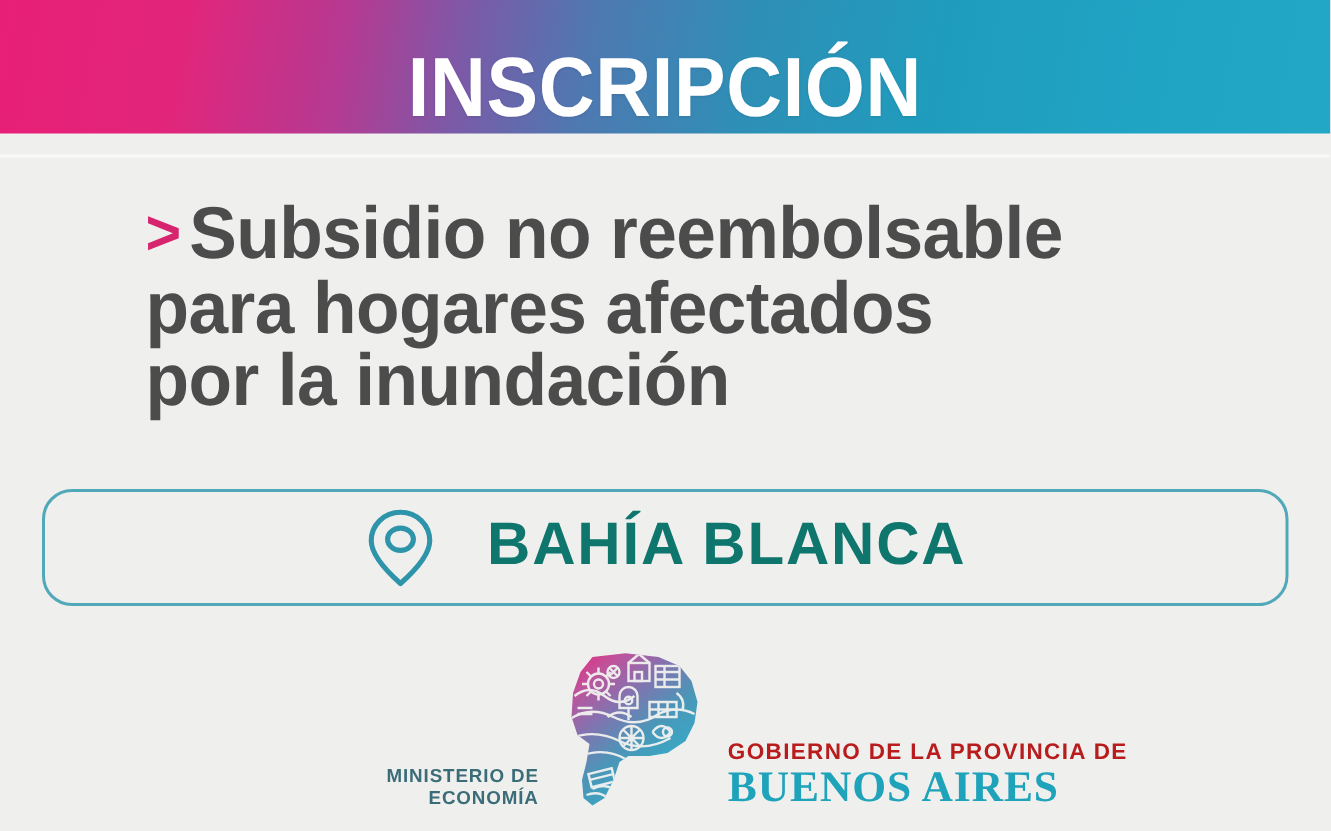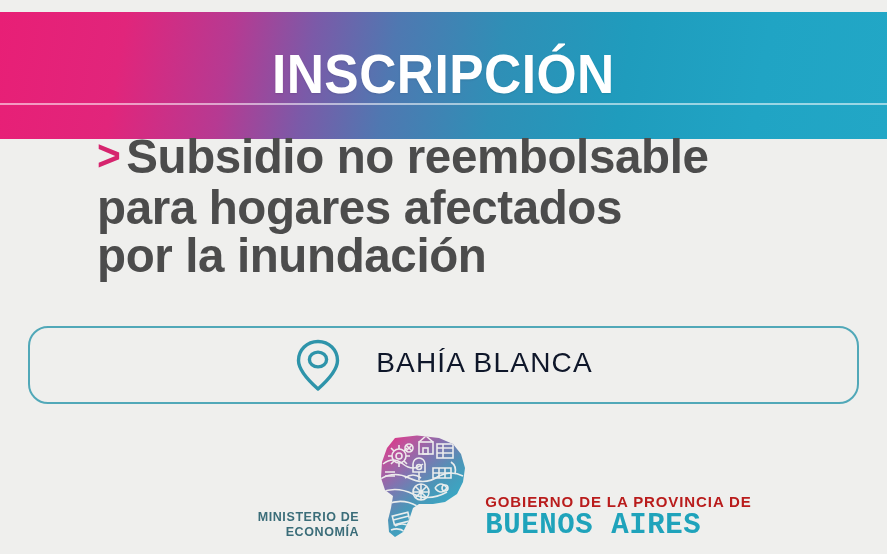--- a/index.html
+++ b/index.html
@@ -19,35 +19,35 @@
     width: 887px;
     height: 554px;
     background: #efefed;
     overflow: hidden;
   }
 
   
   .header-banner {
     position: absolute;
     left: 0;
-    top: 12px;
-    width: 887px;
-    height: 127px;
+    top: 0;
+    width: 887px;
+    height: 89px;
     background: linear-gradient(100deg,
         #e81f76 0%,
         #e1257b 14%,
         #b63a92 26%,
         #7b5aa8 35%,
         #4f78b1 44%,
         #2f8fb6 56%,
         #1f9cbd 70%,
         #20a4c4 85%,
         #22a7c6 100%);
     display: flex;
-    align-items: center;
+    align-items: flex-end;
     justify-content: center;
   }
 
   .header-title {
     color: #ffffff;
     font-family: "Liberation Sans Narrow", "Liberation Sans", sans-serif;
     font-size: 56px;
     font-weight: bold;
     letter-spacing: 0.5px;
     line-height: 1;
@@ -117,23 +117,23 @@
 
   .pin-icon {
     width: 48px;
     height: 54px;
     flex: 0 0 auto;
     display: block;
   }
 
   .location-label {
     font-family: "Liberation Sans Narrow", "Liberation Sans", sans-serif;
-    font-size: 28px;
-    font-weight: normal;
-    color: #0f172a;
+    font-size: 40px;
+    font-weight: bold;
+    color: #0f766e;
     letter-spacing: 1.2px;
     line-height: 1;
     white-space: nowrap;
     position: relative;
     top: -2px;
   }
 
   
   .footer {
     position: absolute;
@@ -177,21 +177,21 @@
     font-family: "Liberation Sans", sans-serif;
     font-size: 15px;
     font-weight: bold;
     color: #b91c1c;
     letter-spacing: 0.9px;
     display: block;
     margin-bottom: 2px;
   }
 
   .gov-line2 {
-    font-family: Liberation Mono, monospace;
+    font-family: Liberation Serif, serif;
     font-size: 29px;
     font-weight: bold;
     color: #1fa3bb;
     letter-spacing: 0.6px;
     display: block;
   }
 </style>
 </head>
 <body>
 

